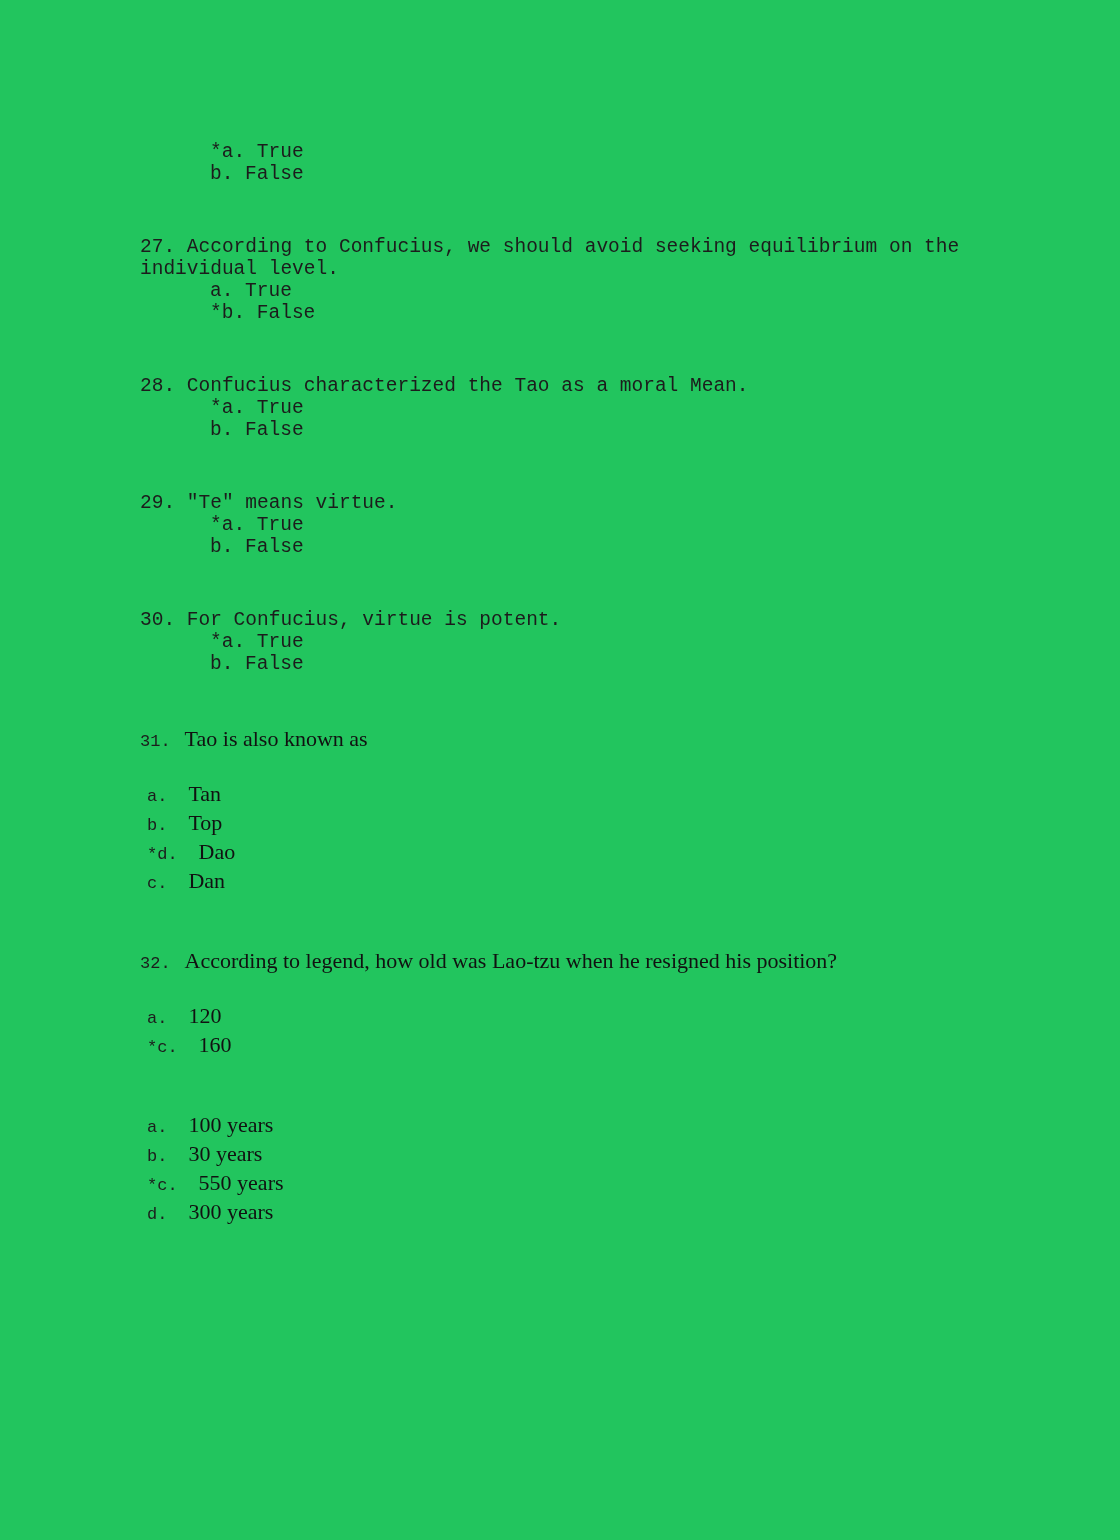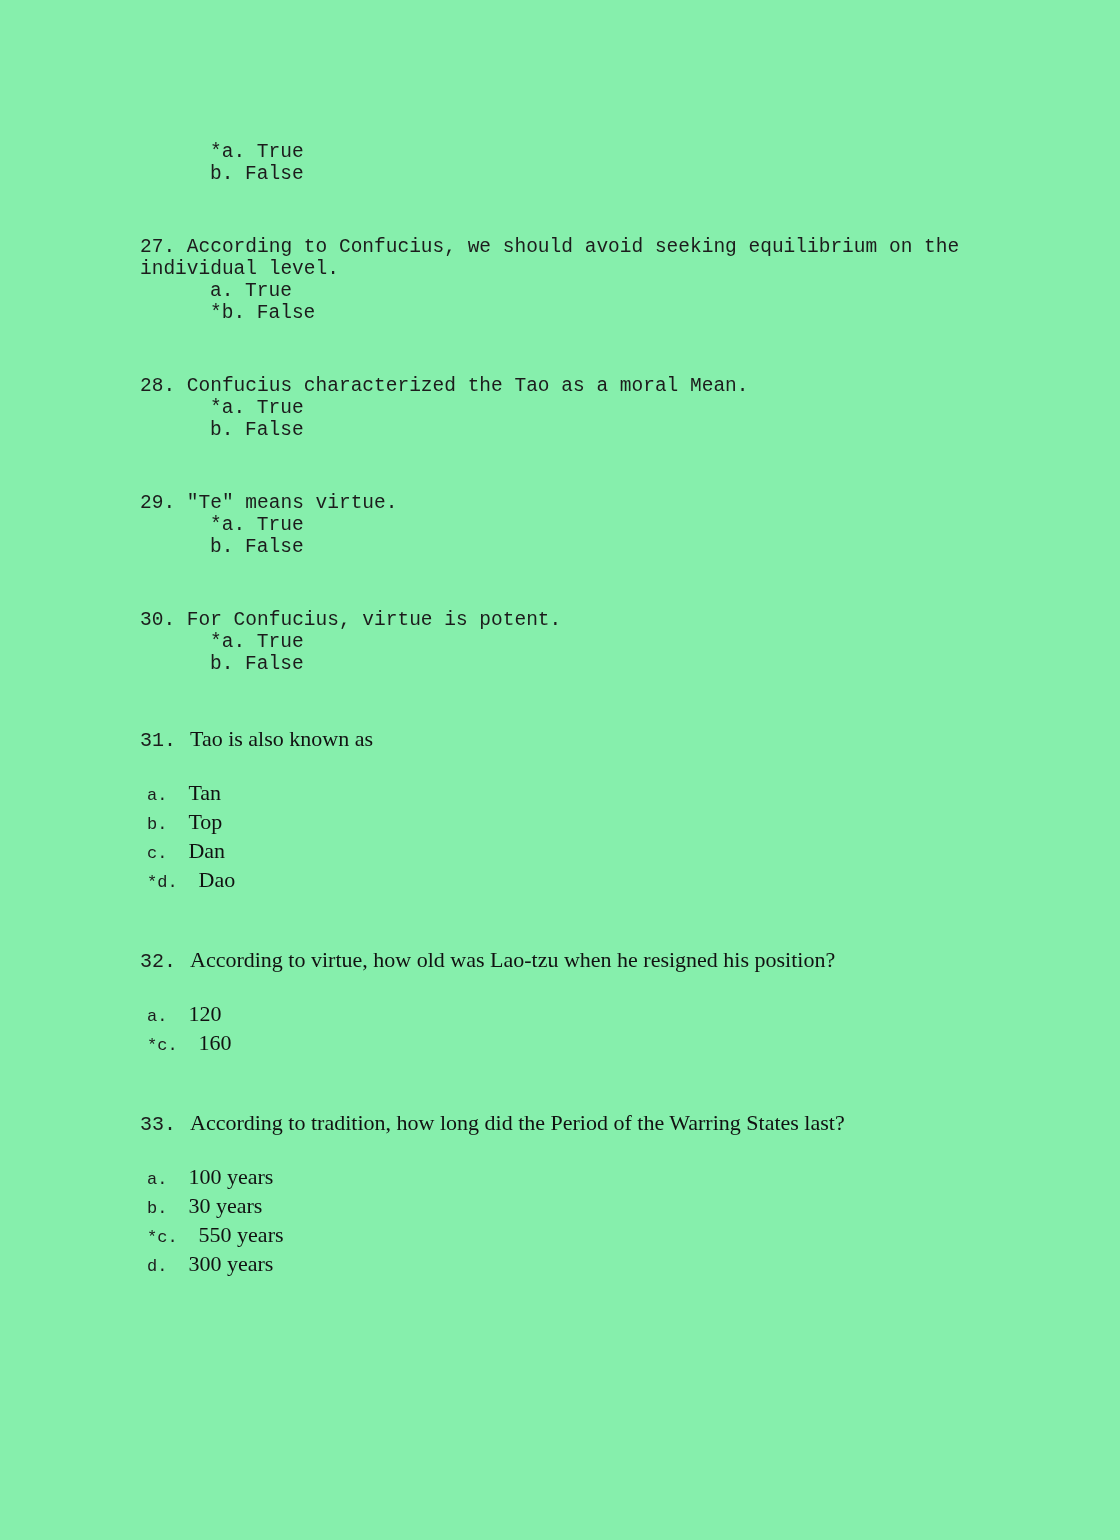--- a/index.html
+++ b/index.html
@@ -1,21 +1,21 @@
 <!DOCTYPE html>
 <html><head>
 <meta charset="utf-8">
 <style>
   html, body { margin: 0; padding: 0; }
   body { background: #ffffff; }
   .page {
     position: relative;
     width: 1120px;
     height: 1540px;
-    background: #86efac;
+    background: #22c55e;
     overflow: hidden;
     color: #1c1c1c;
   }
   .content {
     position: absolute;
     left: 140px;
     top: 141px;
     width: 840px;
   }
   
@@ -29,21 +29,21 @@
   p.qline { margin: 0; padding: 0; }
   
   .serif-q {
     font-family: "Liberation Serif", "DejaVu Serif", serif;
     font-size: 22px;
     line-height: 26px;
     color: #111111;
   }
   .serif-q .qnum {
     font-family: "Liberation Mono", "DejaVu Sans Mono", monospace;
-    font-size: 20px;
+    font-size: 17px;
     margin-right: 14px;
     color: #1c1c1c;
   }
   
   .opts { margin-left: 70px; }
   .opts.mono-opts { }
   .opts.serif-opts { margin-top: 26px; margin-left: 7px; }
   .opts.mono-opts .opt {
     font-family: "Liberation Mono", "DejaVu Sans Mono", monospace;
     font-size: 19.5px;
@@ -105,35 +105,34 @@
         <div class="opt"><span class="lbl">*a.</span> <span class="txt">True</span></div>
         <div class="opt"><span class="lbl">b.</span> <span class="txt">False</span></div>
       </div>
     </section>
 
     <section class="q-block serif-q">
       <p class="qline"><span class="qnum">31.</span><span>Tao is also known as</span></p>
       <div class="opts serif-opts">
         <div class="opt"><span class="lbl">a.</span><span class="txt">Tan</span></div>
         <div class="opt"><span class="lbl">b.</span><span class="txt">Top</span></div>
+        <div class="opt"><span class="lbl">*d.</span><span class="txt">Dao</span></div>
         <div class="opt"><span class="lbl">c.</span><span class="txt">Dan</span></div>
-        <div class="opt"><span class="lbl">*d.</span><span class="txt">Dao</span></div>
       </div>
     </section>
 
     <section class="q-block serif-q">
-      <p class="qline"><span class="qnum">32.</span><span>According to virtue, how old was Lao-tzu when he resigned his position?</span></p>
+      <p class="qline"><span class="qnum">32.</span><span>According to legend, how old was Lao-tzu when he resigned his position?</span></p>
       <div class="opts serif-opts">
         <div class="opt"><span class="lbl">a.</span><span class="txt">120</span></div>
         <div class="opt"><span class="lbl">*c.</span><span class="txt">160</span></div>
       </div>
     </section>
 
     <section class="q-block serif-q">
-      <p class="qline"><span class="qnum">33.</span><span>According to tradition, how long did the Period of the Warring States last?</span></p>
       <div class="opts serif-opts">
         <div class="opt"><span class="lbl">a.</span><span class="txt">100 years</span></div>
         <div class="opt"><span class="lbl">b.</span><span class="txt">30 years</span></div>
         <div class="opt"><span class="lbl">*c.</span><span class="txt">550 years</span></div>
         <div class="opt"><span class="lbl">d.</span><span class="txt">300 years</span></div>
       </div>
     </section>
 
   </div>
 </div>

